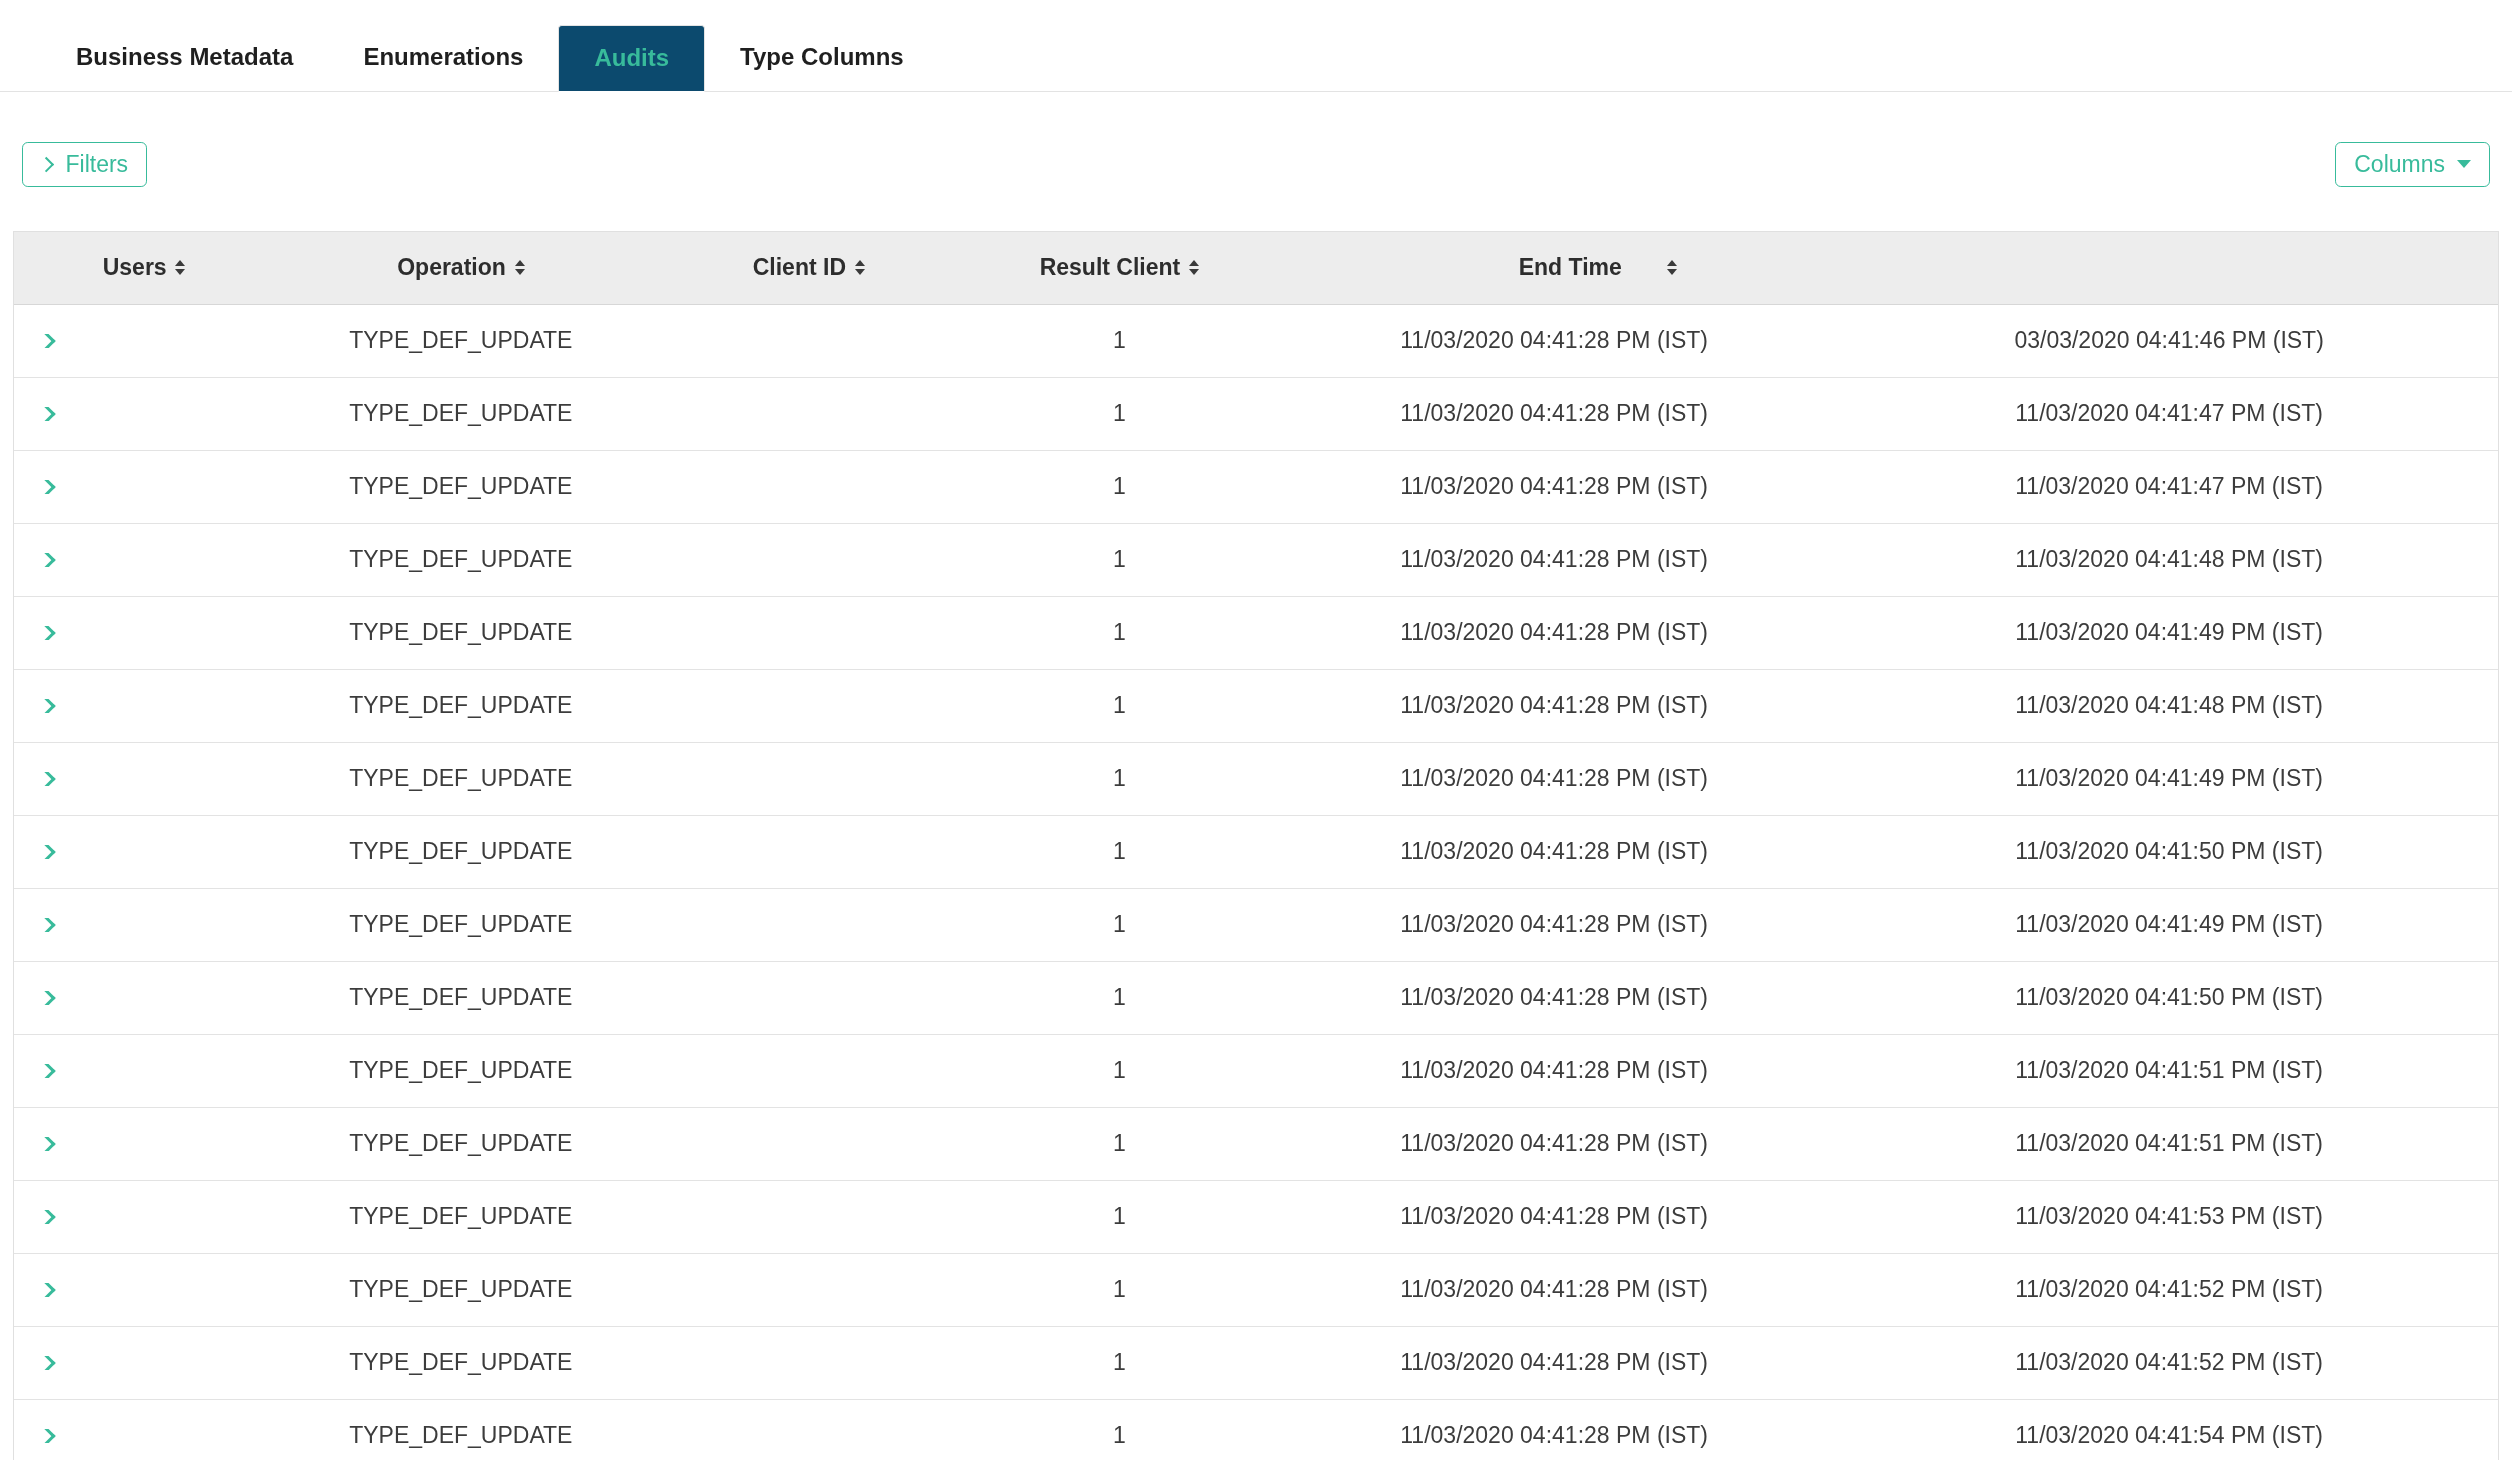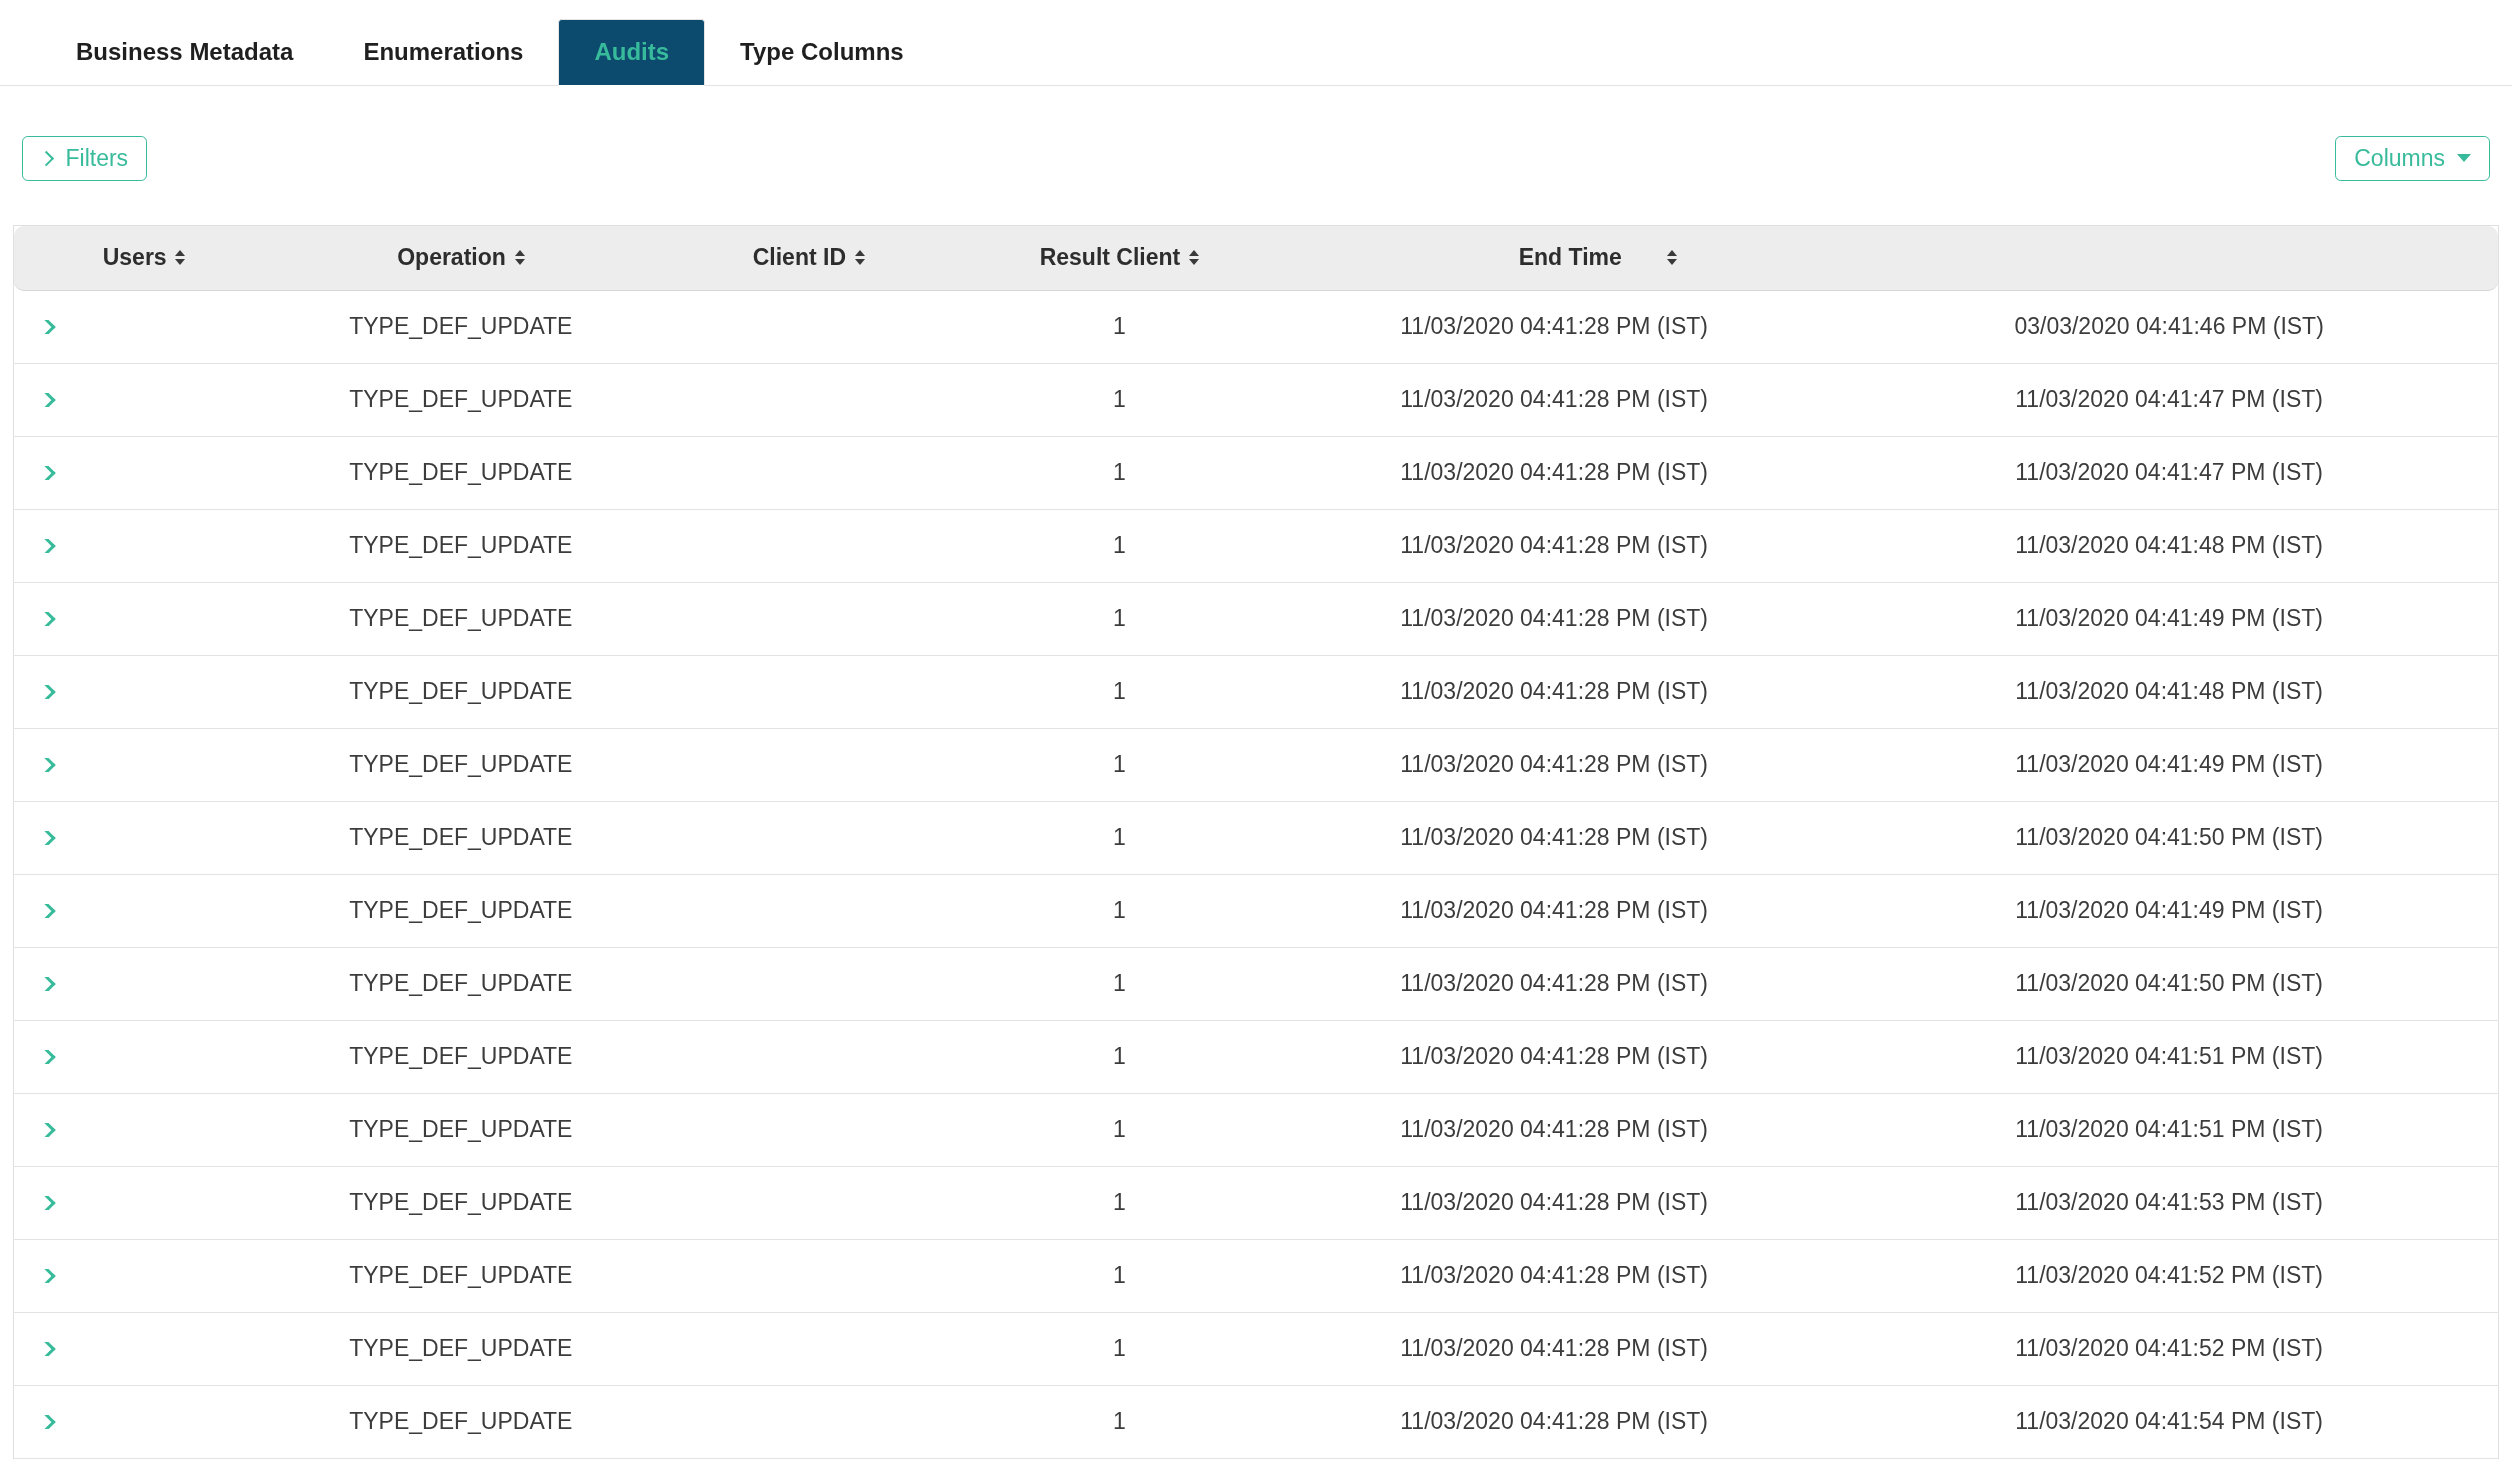--- a/index.html
+++ b/index.html
@@ -5,22 +5,22 @@
   :root { --accent:#38bb9b; --border:#e3e3e3; --header-bg:#ededed; }
   * { box-sizing:border-box; }
   html,body { margin:0; padding:0; overflow:hidden; }
   body {
     width:2512px; height:1460px; background:#fff;
     font-family:"Liberation Sans", sans-serif; color:#3c3c3c;
   }
 
   
   .tabbar {
-    display:flex; align-items:flex-end;
-    padding:19px 0 0 41px;
+    display:flex; align-items:flex-start;
+    padding:25px 0 0 41px;
     border-bottom:1px solid var(--border);
   }
   .tab {
     padding:18.4px 35px;
     font-size:24px; font-weight:600; color:#1f1f1f;
     cursor:pointer; white-space:nowrap;
   }
   .tab.active {
     color:var(--accent);
     background:#0c4a6e;
@@ -48,24 +48,23 @@
   }
   .caret-down {
     width:0; height:0; flex:0 0 auto;
     border-left:7.7px solid transparent; border-right:7.7px solid transparent;
     border-top:8.7px solid var(--accent);
   }
 
   
   .table { margin:44px 12.6px 0 12.6px; border:1px solid #e0e0e0; border-bottom:none; }
   .thead {
-    display:flex; height:65px;
+    display:flex; height:73px;
     background:var(--header-bg);
     border-bottom:1px solid #d7d7d7;
-    border-radius:10px;
   }
   .th {
     display:flex; align-items:center; justify-content:center;
     font-size:23px; font-weight:700; color:#2d2d2d; cursor:pointer;
   }
   .sort-icon { display:inline-flex; flex-direction:column; gap:2.9px; margin-left:8.7px; }
   .sort-icon .up {
     width:0; height:0;
     border-left:5.8px solid transparent; border-right:5.8px solid transparent;
     border-bottom:6.8px solid #3a3a3a;

